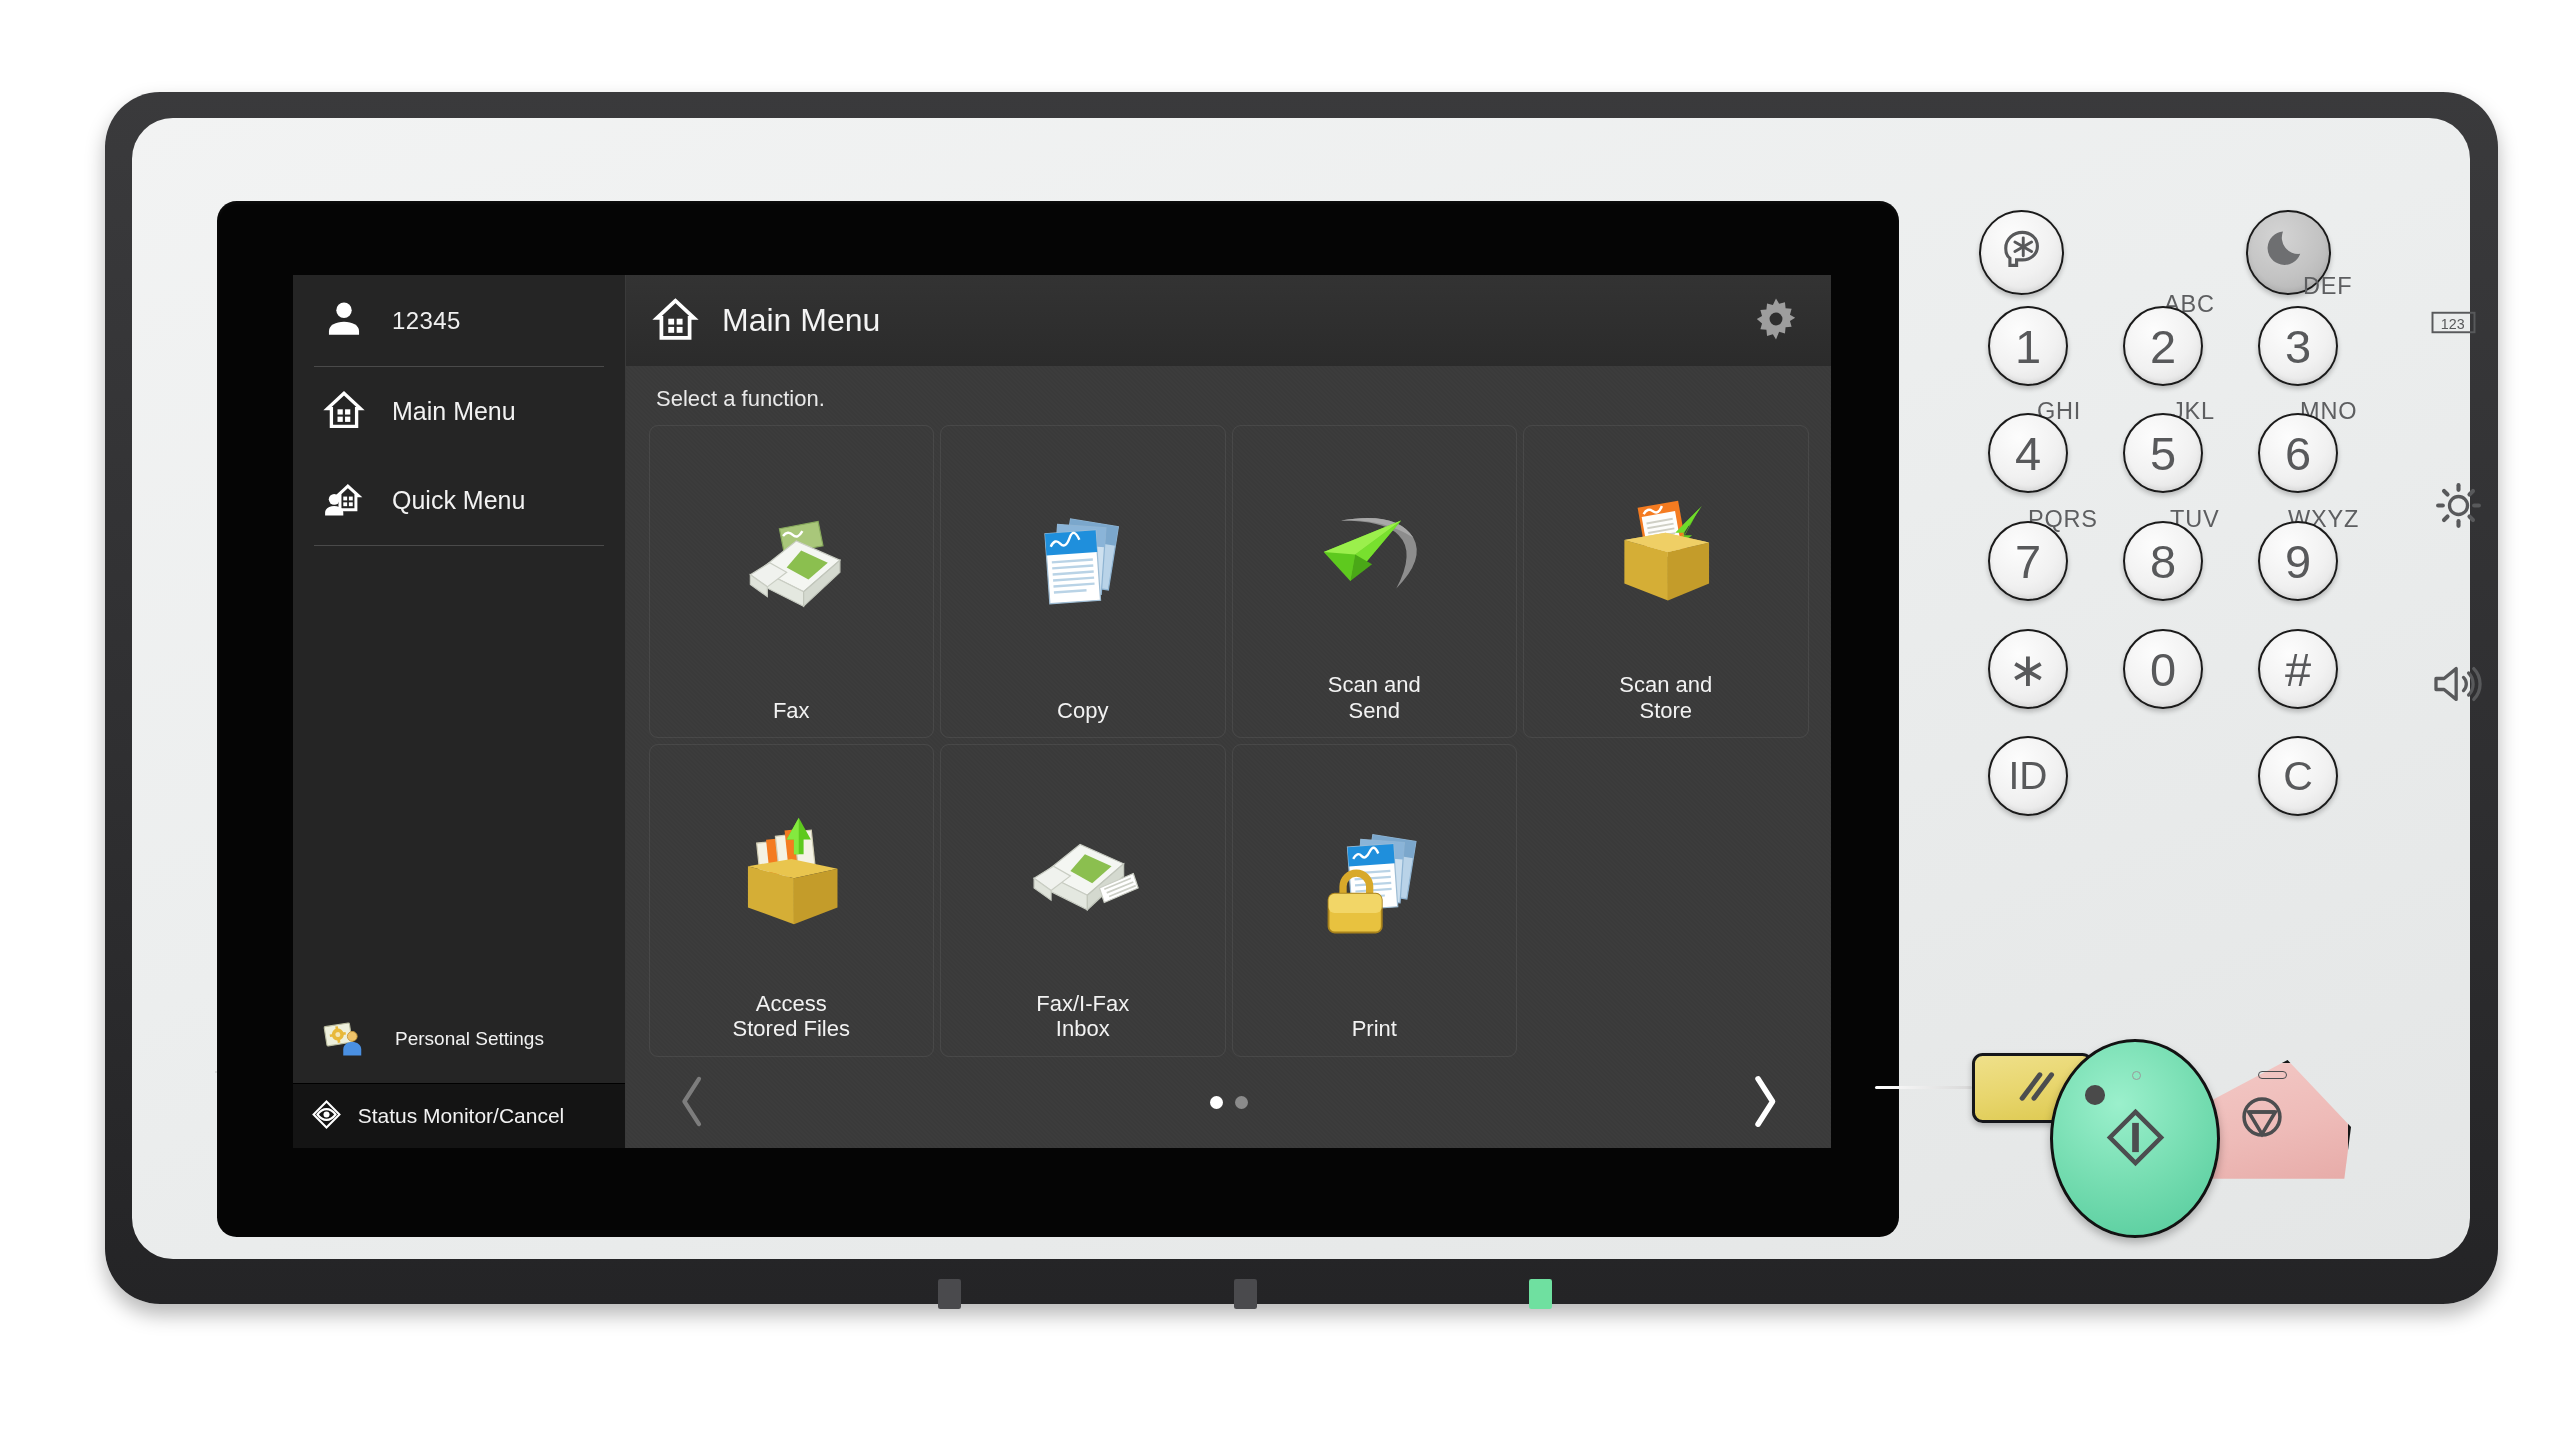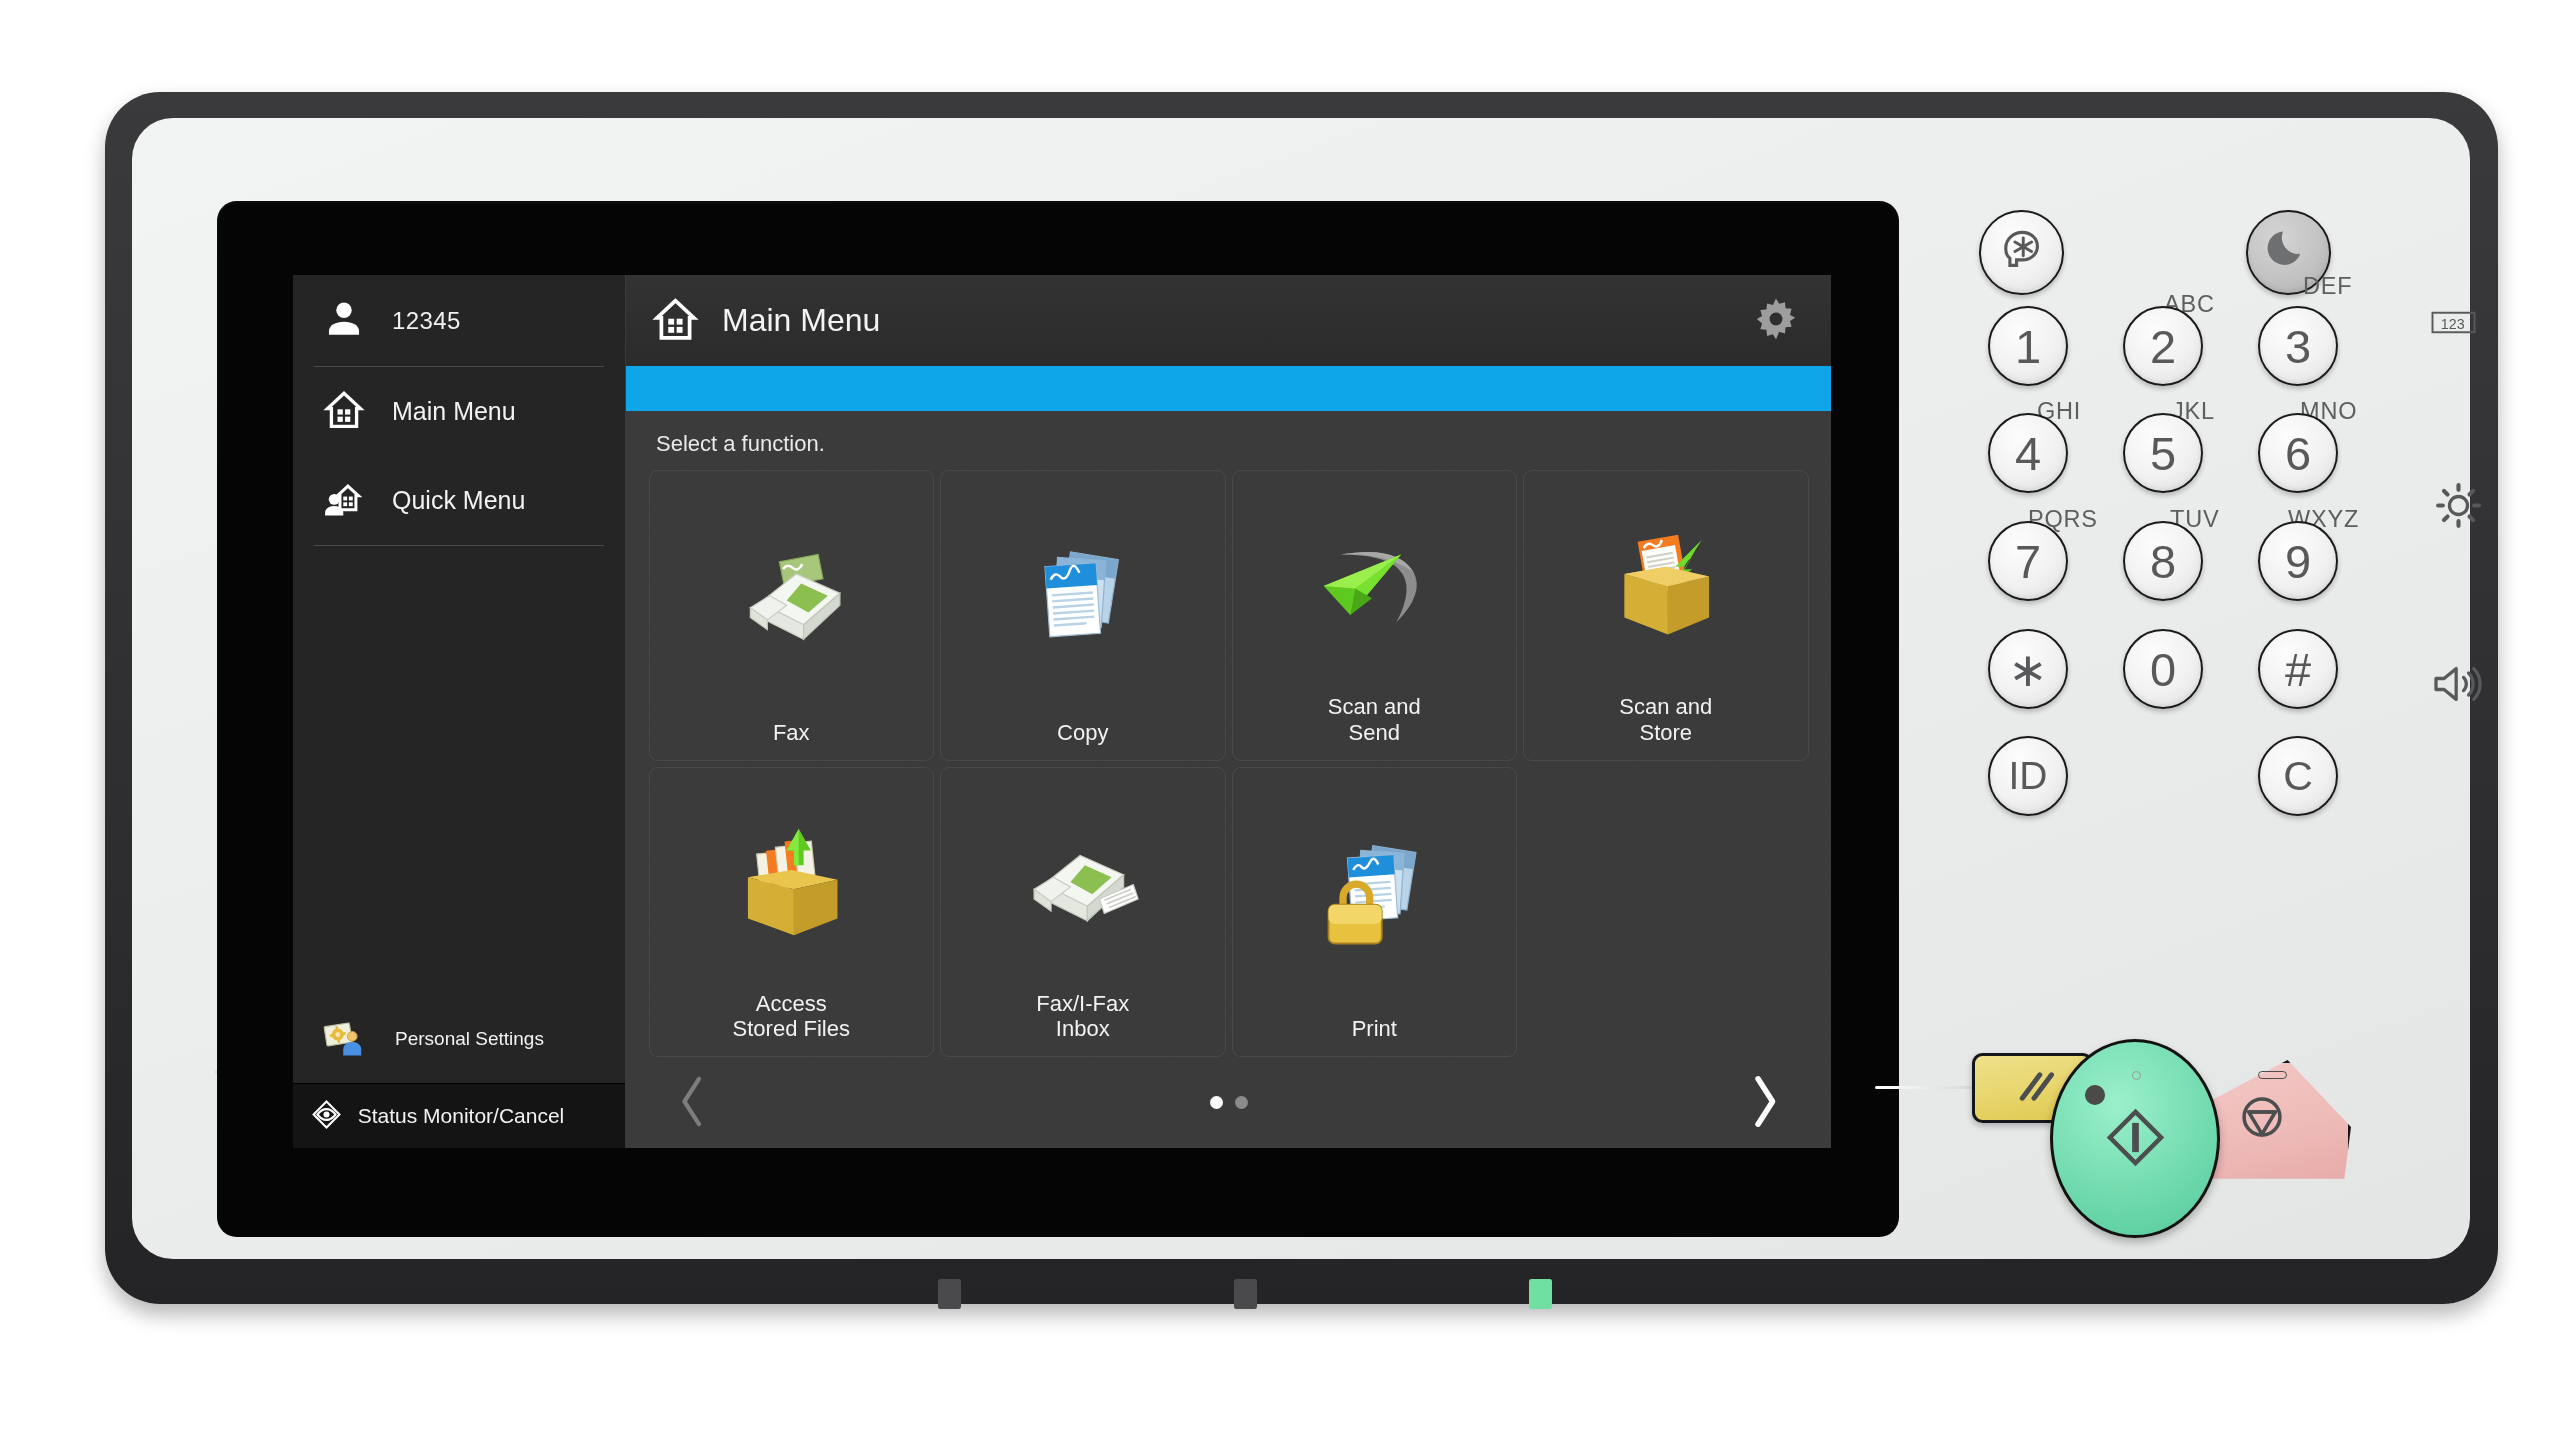--- a/index.html
+++ b/index.html
@@ -43,21 +43,21 @@
     left: 189px; top: 185px;
     width: 1682px; height: 1036px;
     background: #050505;
     border-radius: 19.7px;
     box-shadow: inset 0 1.5px 4.5px rgba(255,255,255,.05);
   }
   #ui {
     position: absolute;
     left: 76px; top: 74px;
     width: 1538px; height: 873px;
-    background: #0ea5e9;
+    background: #404040;
     display: flex;
     overflow: hidden;
   }
 
   
   #sidebar {
     width: 333px; height: 100%;
     background: #252525;
     display: flex; flex-direction: column;
     border-right: 0.8px solid #3a3a3a;
@@ -117,21 +117,20 @@
   }
   #gear-btn { cursor: pointer; }
 
   #content {
     flex: 1 1 auto;
     background:
       repeating-linear-gradient(45deg, rgba(255,255,255,.012) 0 1.5px, transparent 1.5px 3px),
       #3a3a3a;
     display: flex; flex-direction: column;
     padding: 0 21px;
-    margin-top: 45px;
   }
   #hint {
     color: #e9e9e9; font-size: 22px;
     padding: 19.7px 7.6px 13.6px 9px;
   }
   #grid {
     flex: 1 1 auto;
     display: grid;
     grid-template-columns: repeat(4, 1fr);
     grid-template-rows: repeat(2, 1fr);

